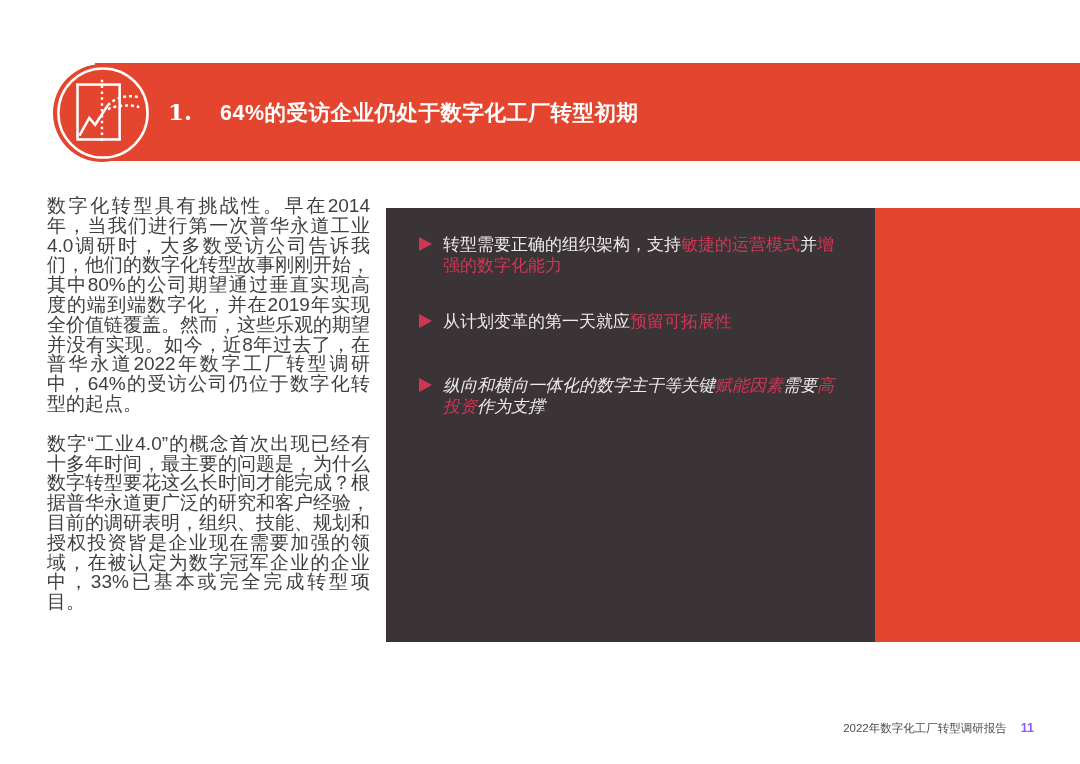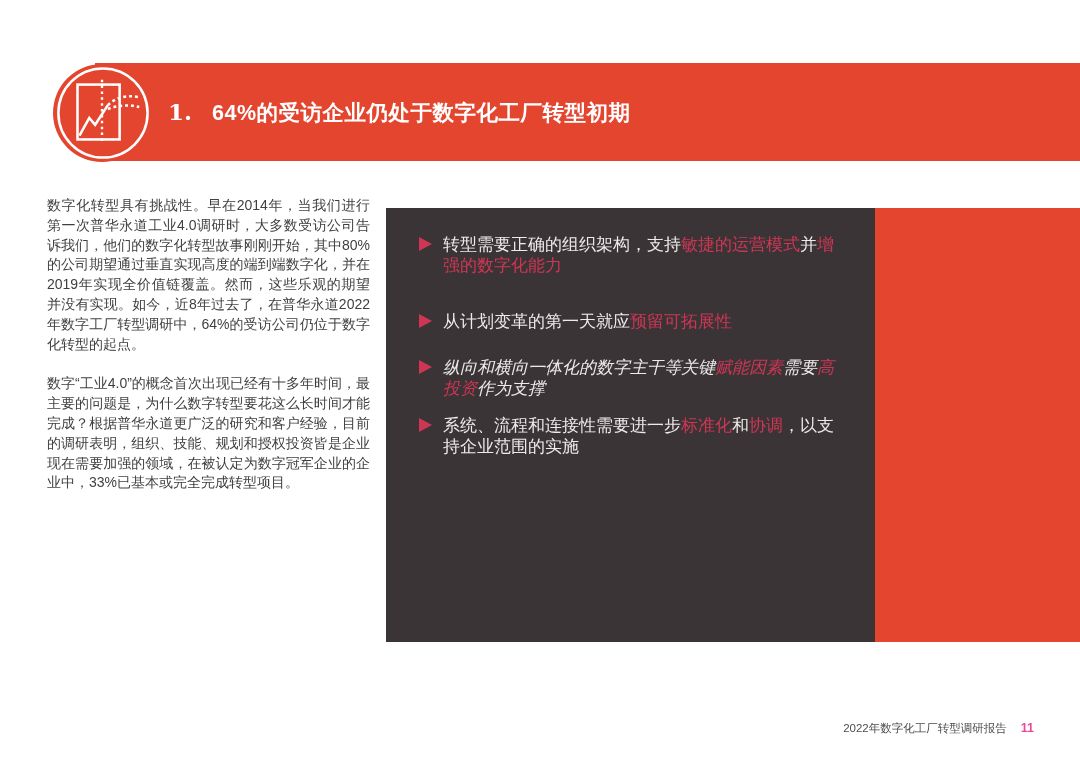--- a/index.html
+++ b/index.html
@@ -14,28 +14,28 @@
     background:#E4452F;display:flex;align-items:center;
   }
   #header-title-wrap{
     margin-left:73px;color:#ffffff;font-weight:bold;
     display:flex;align-items:baseline;white-space:nowrap;
   }
   #header-number{
     font-family:"DejaVu Serif","Liberation Serif",serif;
     font-size:23px;margin-right:20px;
   }
-  #header-title{font-size:21.5px;letter-spacing:0.5px;}
+  #header-title{font-size:21.5px;letter-spacing:0.5px;margin-left:8px;}
   #header-circle{
     position:absolute;left:53px;top:64px;width:98px;height:98px;
   }
   
   #left-column{
     position:absolute;left:47px;top:196px;width:323px;
-    color:#3F3F3F;font-size:14px;line-height:19.8px;
+    color:#3F3F3F;font-size:19px;line-height:19.8px;
     text-align:justify;
   }
   #left-column p{margin:0 0 20px 0;}
   
   #insight-box{
     position:absolute;left:386px;top:208px;width:489px;height:434px;
     background:#3B3437;box-sizing:border-box;
     padding:26px 32px 0 33px;
   }
   #insight-box ul{list-style:none;margin:0;padding:0;}
@@ -44,33 +44,33 @@
     color:#EDEAEA;font-size:17px;line-height:21px;
   }
   #insight-box li .tri{
     position:absolute;left:0;top:3px;width:0;height:0;
     border-left:13px solid #CE3654;
     border-top:7px solid transparent;
     border-bottom:7px solid transparent;
   }
   #insight-box li .hl{color:#CE3654;}
   #insight-box li.b1{margin-bottom:35px;}
-  #insight-box li.b2{margin-bottom:25px;}
+  #insight-box li.b2{margin-bottom:43px;}
   #insight-box li.b3{margin-bottom:16px;font-style:italic;}
   
   #side-block{
     position:absolute;left:875px;top:208px;width:205px;height:434px;
     background:#E4452F;
   }
   
   #footer{
     position:absolute;right:46px;top:721px;
     color:#4D4D4D;font-size:11.5px;display:flex;align-items:baseline;
   }
-  #footer-page-number{font-weight:bold;font-size:12.5px;margin-left:14px;color:#ec4899;text-align:center;}
+  #footer-page-number{font-weight:bold;font-size:12.5px;margin-left:14px;color:#8b5cf6;text-align:center;}
 </style>
 </head>
 <body>
 
 <div id="page">
 
   <div id="header-band">
     <div id="header-title-wrap">
       <span id="header-number">1.</span>
       <span id="header-title">64%的受访企业仍处于数字化工厂转型初期</span>
@@ -92,21 +92,20 @@
   <div id="left-column">
       <p>数字化转型具有挑战性。早在2014年，当我们进行第一次普华永道工业4.0调研时，大多数受访公司告诉我们，他们的数字化转型故事刚刚开始，其中80%的公司期望通过垂直实现高度的端到端数字化，并在2019年实现全价值链覆盖。然而，这些乐观的期望并没有实现。如今，近8年过去了，在普华永道2022年数字工厂转型调研中，64%的受访公司仍位于数字化转型的起点。</p>
       <p>数字“工业4.0”的概念首次出现已经有十多年时间，最主要的问题是，为什么数字转型要花这么长时间才能完成？根据普华永道更广泛的研究和客户经验，目前的调研表明，组织、技能、规划和授权投资皆是企业现在需要加强的领域，在被认定为数字冠军企业的企业中，33%已基本或完全完成转型项目。</p>
     </div>
 
   <div id="insight-box">
     <ul id="bullet-list">
         <li class="b1"><span class="tri"></span><span>转型需要正确的组织架构，支持</span><span class="hl">敏捷的运营模式</span><span>并</span><span class="hl">增强的数字化能力</span></li>
         <li class="b2"><span class="tri"></span><span>从计划变革的第一天就应</span><span class="hl">预留可拓展性</span></li>
         <li class="b3"><span class="tri"></span><span>纵向和横向一体化的数字主干等关键</span><span class="hl">赋能因素</span><span>需要</span><span class="hl">高投资</span><span>作为支撑</span></li>
-        <li class="b4"><span class="tri"></span><span>系统、流程和连接性需要进一步</span><span class="hl">标准化</span><span>和</span><span class="hl">协调</span><span>，以支持企业范围的实施</span></li>
       </ul>
   </div>
 
   <div id="side-block"></div>
 
   <div id="footer">
     <span id="footer-title">2022年数字化工厂转型调研报告</span>
     <span id="footer-page-number">11</span>
   </div>
 

